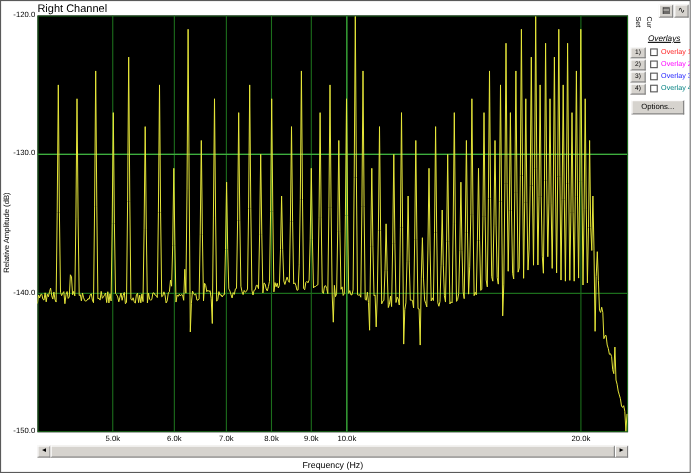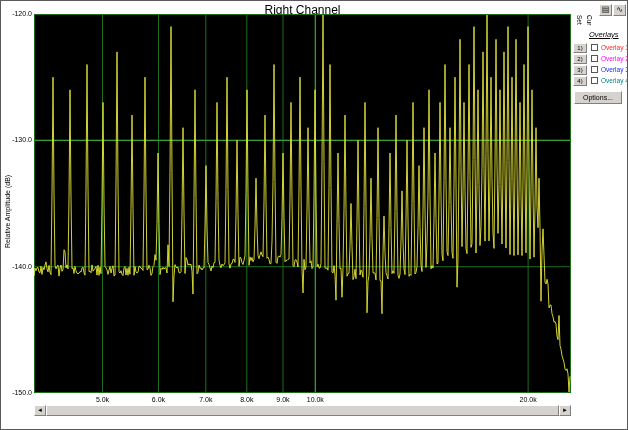--- a/index.html
+++ b/index.html
@@ -1,18 +1,18 @@
 <!DOCTYPE html>
 <html><head>
 <meta charset="utf-8">
 <style>
   html,body{margin:0;padding:0;background:#fff;}
   .win{position:relative;width:628px;height:430px;background:#ffffff;border:1px solid #5a5a5a;
        font-family:"Liberation Sans",sans-serif;overflow:hidden;box-sizing:border-box;}
-  .title{position:absolute;left:33px;top:2px;width:537px;text-align:center;font-size:12px;color:#000;}
+  .title{position:absolute;left:33px;top:2px;width:537px;text-align:left;font-size:10px;color:#000;}
   .ylab{position:absolute;left:0px;top:90px;height:240px;width:12px;writing-mode:vertical-rl;
         transform:rotate(180deg);font-size:7px;color:#000;display:flex;align-items:center;justify-content:center;}
   .plot{position:absolute;left:33px;top:13px;width:537px;height:379px;background:#000;}
   .plot svg{display:block;}
   .ytick{position:absolute;left:2px;width:29px;text-align:right;font-size:7px;color:#000;}
   .xtick{position:absolute;top:395px;width:28px;text-align:center;font-size:7px;color:#000;}
   .sb{position:absolute;left:33px;top:404px;width:537px;height:11px;display:flex;}
   .sbbtn{width:12px;height:11px;background:#d6d3ce;border:1px solid;border-color:#fff #808080 #808080 #fff;
          font-size:6px;line-height:9px;text-align:center;color:#000;box-sizing:border-box;cursor:pointer;}
   .sbtrack{flex:1;position:relative;background:#f2f0ea;}
@@ -59,20 +59,21 @@
         <polyline points="0,262.0 1,254.2 2,256.8 3,253.8 4,253.5 5,258.0 6,258.8 7,252.2 8,260.4 9,253.5 10,255.8 11,251.2 12,247.9 13,254.9 14,257.9 15,251.4 16,258.4 17,260.6 18,179.1 19,63.2 20,179.1 21,251.7 22,254.8 23,252.6 24,251.1 25,262.1 26,253.9 27,251.0 28,257.3 29,255.9 30,235.8 31,237.8 32,254.0 33,250.9 34,255.0 35,184.2 36,75.8 37,184.2 38,254.7 39,253.8 40,259.5 41,252.4 42,256.7 43,259.3 44,259.7 45,259.2 46,257.5 47,258.0 48,254.1 49,253.1 50,258.8 51,261.2 52,174.1 53,50.5 54,174.1 55,257.5 56,257.2 57,258.8 58,250.9 59,257.2 60,255.9 61,254.3 62,252.4 63,261.1 64,251.2 65,261.4 66,253.2 67,259.6 68,189.2 69,88.4 70,189.2 71,252.7 72,253.9 73,255.9 74,260.4 75,256.2 76,252.4 77,259.0 78,254.5 79,251.8 80,262.1 81,261.0 82,169.0 83,37.9 84,169.0 85,257.8 86,259.0 87,256.7 88,260.2 89,261.6 90,254.0 91,252.6 92,261.1 93,254.3 94,261.3 95,253.3 96,260.2 97,194.3 98,101.1 99,194.3 100,261.3 101,252.5 102,257.9 103,259.0 104,258.2 105,252.3 106,252.3 107,254.3 108,254.6 109,256.5 110,179.1 111,63.2 112,179.1 113,255.8 114,255.0 115,251.3 116,254.2 117,261.4 118,259.5 119,252.3 120,251.3 121,240.6 122,246.2 123,209.4 124,139.0 125,209.4 126,260.6 127,254.3 128,255.4 129,253.4 130,255.1 131,253.7 132,254.2 133,259.0 134,230.8 135,252.5 136,158.7 137,12.6 138,158.7 139,287.8 140,261.7 141,250.6 142,252.9 143,254.1 144,253.2 145,258.7 146,258.9 147,257.8 148,198.9 149,113.7 150,198.9 151,259.5 152,243.5 153,245.5 154,251.2 155,249.8 156,251.1 157,250.2 158,257.1 159,280.1 160,183.3 161,75.8 162,183.3 163,259.8 164,258.2 165,251.1 166,254.3 167,253.9 168,256.0 169,254.1 170,253.9 171,212.9 172,151.6 173,212.9 174,248.6 175,250.5 176,253.9 177,256.9 178,252.0 179,253.6 180,248.6 181,248.2 182,186.6 183,88.4 184,186.6 185,246.2 186,251.2 187,253.8 188,250.0 189,251.6 190,250.9 191,248.7 192,175.4 193,63.2 194,175.4 195,249.8 196,254.2 197,249.9 198,249.5 199,245.4 200,245.4 201,248.4 202,199.5 203,126.3 204,199.5 205,252.3 206,243.2 207,244.1 208,248.7 209,250.5 210,246.6 211,241.7 212,178.3 213,75.8 214,178.3 215,251.3 216,242.9 217,246.7 218,243.5 219,247.8 220,245.6 221,213.0 222,164.2 223,213.0 224,241.5 225,244.6 226,240.9 227,237.9 228,241.0 229,242.7 230,187.5 231,101.1 232,187.5 233,244.2 234,243.1 235,245.6 236,249.9 237,249.5 238,226.8 239,167.5 240,50.5 241,167.5 242,248.2 243,249.4 244,242.8 245,241.8 246,243.1 247,240.6 248,203.4 249,139.0 250,203.4 251,247.8 252,246.4 253,246.4 254,245.3 255,244.9 256,184.1 257,88.4 258,184.1 259,251.6 260,252.8 261,246.2 262,245.7 263,248.2 264,253.0 265,174.9 266,63.2 267,174.9 268,254.2 269,278.9 270,245.4 271,255.7 272,253.1 273,196.1 274,113.7 275,196.1 276,249.0 277,246.8 278,254.6 279,252.9 280,181.9 281,75.8 282,181.9 283,252.7 284,250.2 285,254.0 286,254.0 287,249.6 288,147.4 289,1.0 290,147.4 291,254.0 292,254.3 293,253.9 294,256.2 295,173.6 296,50.5 297,173.6 298,258.2 299,258.9 300,251.6 301,261.1 302,286.2 303,209.8 304,139.0 305,209.8 306,254.9 307,254.1 308,283.2 309,253.5 310,195.5 311,101.1 312,195.5 313,262.2 314,259.8 315,259.1 316,231.7 317,189.5 318,231.7 319,265.6 320,262.7 321,255.2 322,264.7 323,207.1 324,126.3 325,207.1 326,261.0 327,256.1 328,257.8 329,263.3 330,192.6 331,88.4 332,192.6 333,298.8 334,267.4 335,261.4 336,223.4 337,164.2 338,223.4 339,258.9 340,258.9 341,259.2 342,265.9 343,203.5 344,113.7 345,203.5 346,266.6 347,266.8 348,299.7 349,238.8 350,202.1 351,238.8 352,258.7 353,261.7 354,265.0 355,213.3 356,139.0 357,213.3 358,259.6 359,256.8 360,259.3 361,197.5 362,101.1 363,197.5 364,261.2 365,264.4 366,260.0 367,227.0 368,176.9 369,227.0 370,254.9 371,260.6 372,205.8 373,126.3 374,205.8 375,262.3 376,260.4 377,261.4 378,189.6 379,88.4 380,189.6 381,260.0 382,258.4 383,252.8 384,213.6 385,151.6 386,213.6 387,251.3 388,257.5 389,197.1 390,113.7 391,197.1 392,253.4 393,228.6 394,180.7 395,75.8 396,180.7 397,254.8 398,251.7 399,254.1 400,204.6 401,139.0 402,204.6 403,250.0 404,249.1 405,183.0 406,88.4 407,183.0 408,240.6 409,246.8 410,166.5 411,50.5 412,166.5 413,237.6 414,241.6 415,190.6 416,113.7 417,190.6 418,238.3 419,244.3 420,169.1 421,63.2 422,169.1 423,273.2 424,244.3 425,152.9 426,25.3 427,152.9 428,232.6 429,177.2 430,88.4 431,177.2 432,234.5 433,239.6 434,161.2 435,50.5 436,161.2 437,233.4 438,229.7 439,145.4 440,12.6 441,145.4 442,239.0 443,170.2 444,75.8 445,170.2 446,231.5 447,212.4 448,154.7 449,37.9 450,154.7 451,227.1 452,139.5 453,1.0 454,139.5 455,226.9 456,164.8 457,63.2 458,164.8 459,218.9 460,234.4 461,149.9 462,25.3 463,149.9 464,219.4 465,170.6 466,75.8 467,170.6 468,230.0 469,156.0 470,37.9 471,156.0 472,234.1 473,146.5 474,12.6 475,146.5 476,240.6 477,167.5 478,63.2 479,167.5 480,241.6 481,153.1 482,25.3 483,153.1 484,240.9 485,179.3 486,88.4 487,179.3 488,241.6 489,165.0 490,50.5 491,165.0 492,238.8 493,150.7 494,12.6 495,150.7 496,245.1 497,176.8 498,75.8 499,176.8 500,243.2 501,192.8 502,113.7 503,192.8 504,213.7 505,164.2 506,213.7 507,287.2 508,237.3 509,214.8 510,241.1 511,268.1 512,270.0 513,265.3 514,270.0 515,293.9 516,291.2 517,291.0 518,299.6 519,302.8 520,308.1 521,307.6 522,310.1 523,322.1 524,325.7 525,301.5 526,331.5 527,335.3 528,341.5 529,345.0 530,348.4 531,355.1 532,356.4 533,354.8 534,359.9 535,378.0 536,362.3 " fill="none" stroke="#e8e83a" stroke-width="0.9"></polyline>
       </svg>
   </div>
   <div class="sb">
     <div class="sbbtn">◄</div>
     <div class="sbtrack">
       <div class="sbthumb"></div>
     </div>
     <div class="sbbtn">►</div>
   </div>
+  <div class="xlab">Frequency (Hz)</div>
 
   <div class="panel">
     <div class="icons">
       <div class="ibtn">▤</div>
       <div class="ibtn">∿</div>
     </div>
     <div class="vhdr set">Set</div>
     <div class="vhdr cur">Cur</div>
     <div class="ovt">Overlays</div>
     <div id="ovrows">

